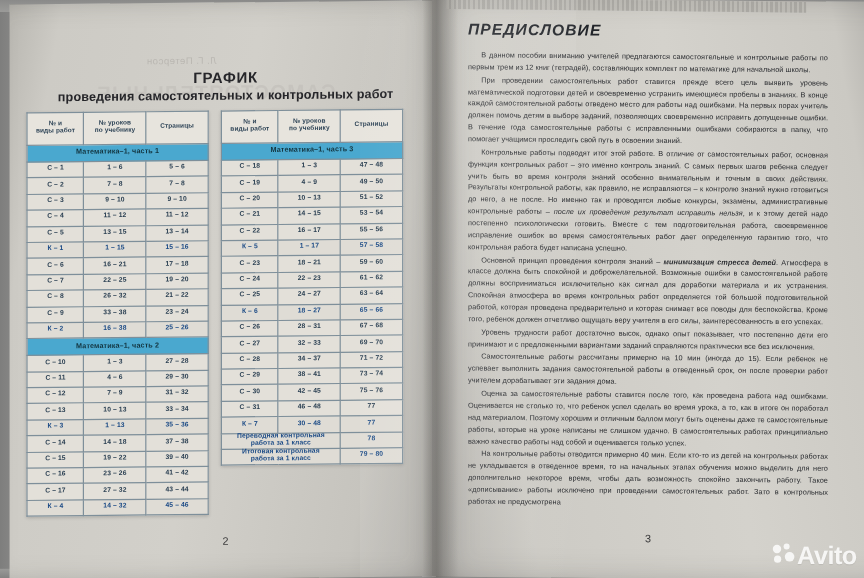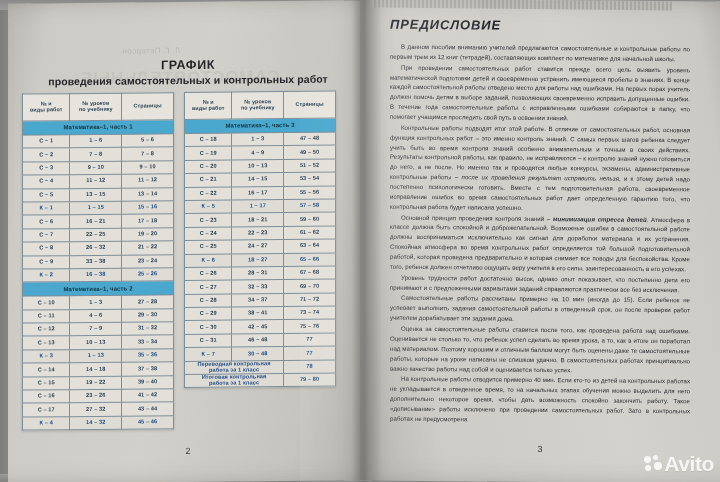--- a/index.html
+++ b/index.html
@@ -143,21 +143,21 @@
   .rp i{font-style:italic;}
   .rp b{font-weight:bold;font-style:italic;}
   .pageno-r{
     position:absolute;top:440px;left:0;width:300px;text-align:center;
     font-size:9px;color:#3b3b3c;
   }
 
   
   .wm{
     position:absolute;right:6px;bottom:8px;
-    display:flex;align-items:center;gap:0;
+    display:flex;gap:0;
     opacity:.82;
   }
   .wm .dots{position:relative;width:20px;height:17px;}
   .wm .dots i{position:absolute;border-radius:50%;background:#ffffff;display:block;}
   .wm .d1{width:7px;height:7px;left:0;top:1px;}
   .wm .d2{width:5px;height:5px;left:9px;top:0px;}
   .wm .d3{width:6px;height:6px;left:1px;top:10px;}
   .wm .d4{width:8px;height:8px;left:10px;top:7px;}
   .wm .word{
     font-size:21px;font-weight:bold;color:#ffffff;letter-spacing:-.4px;

